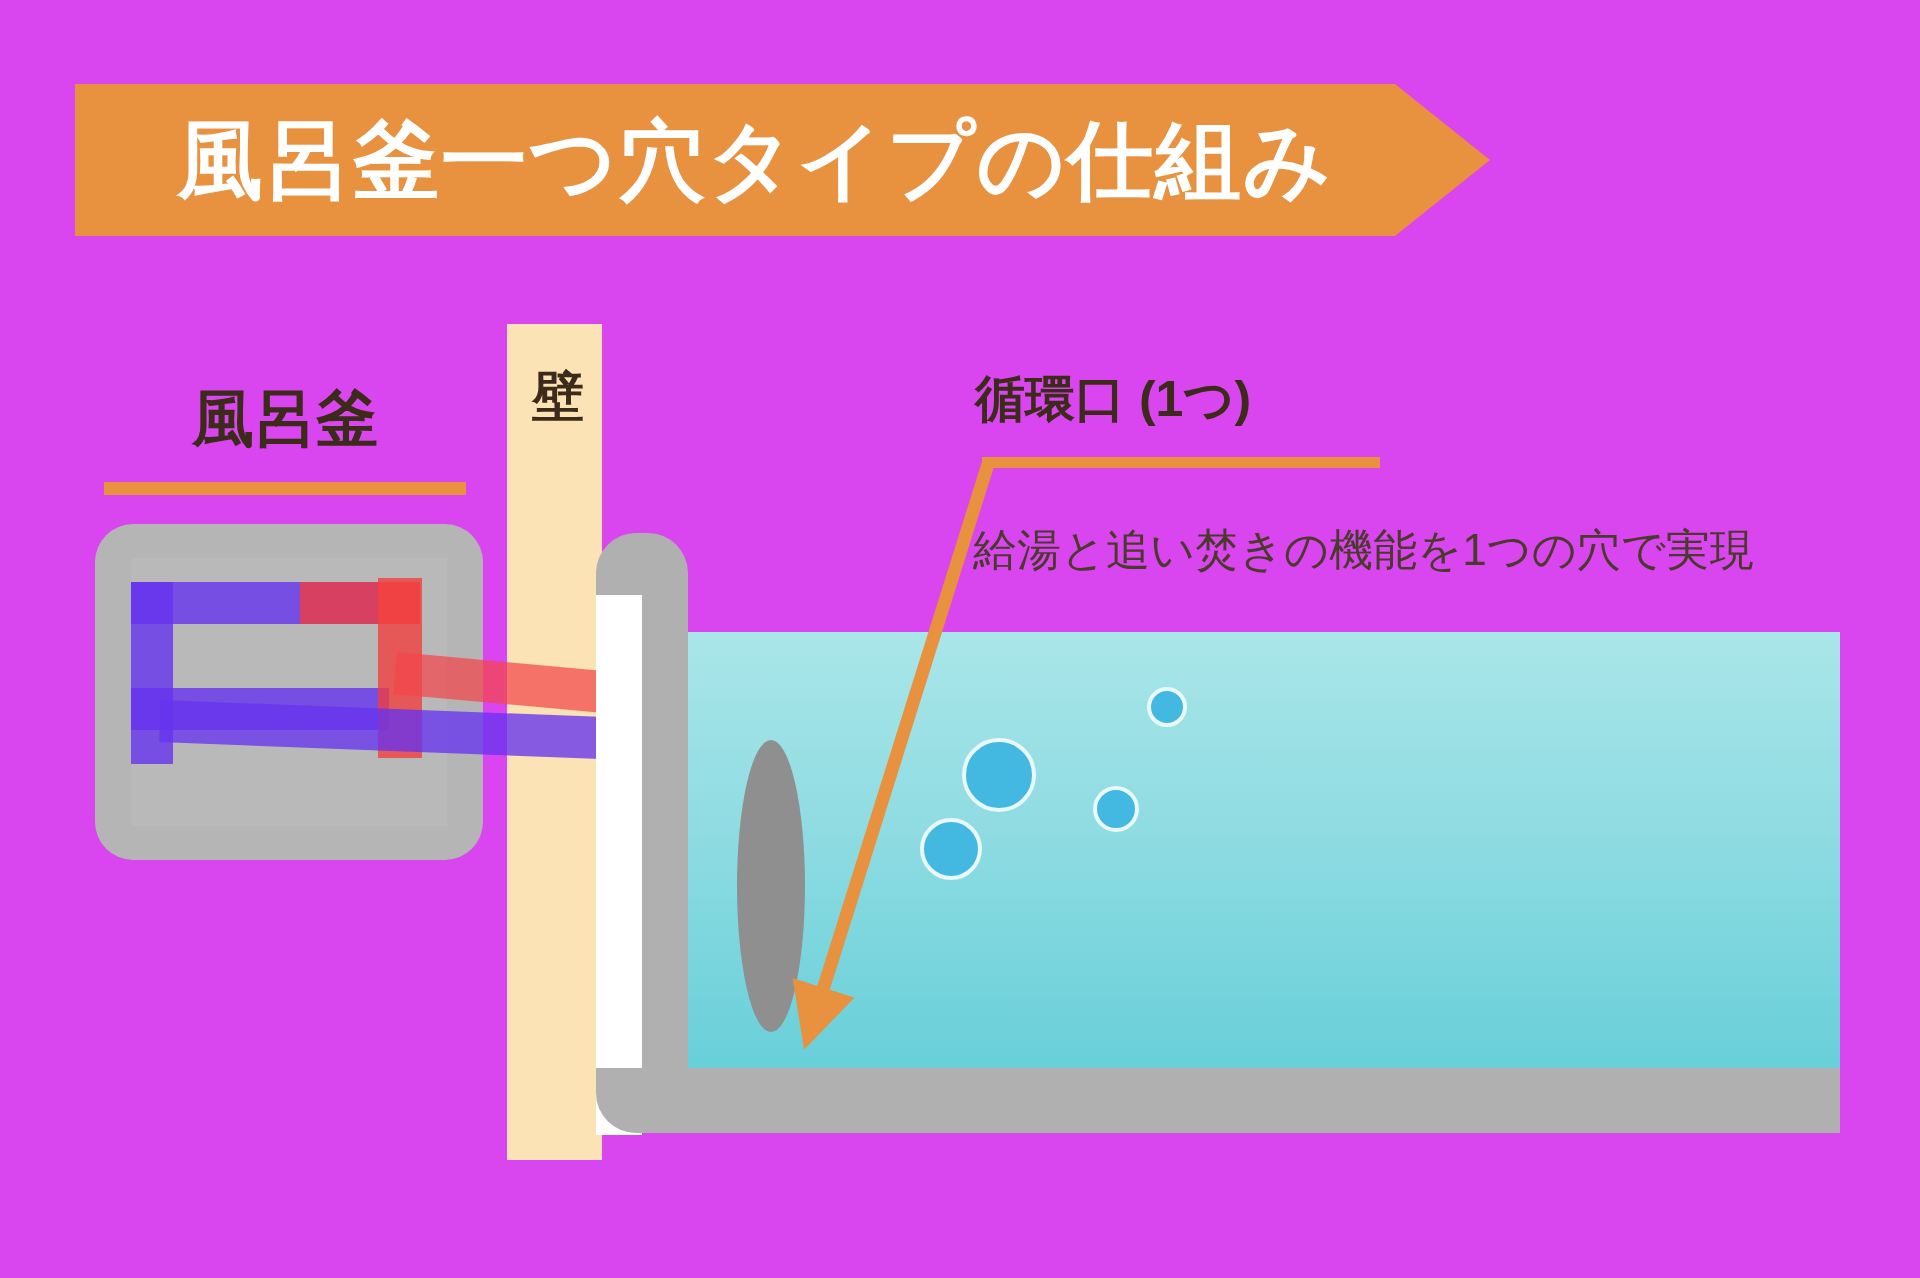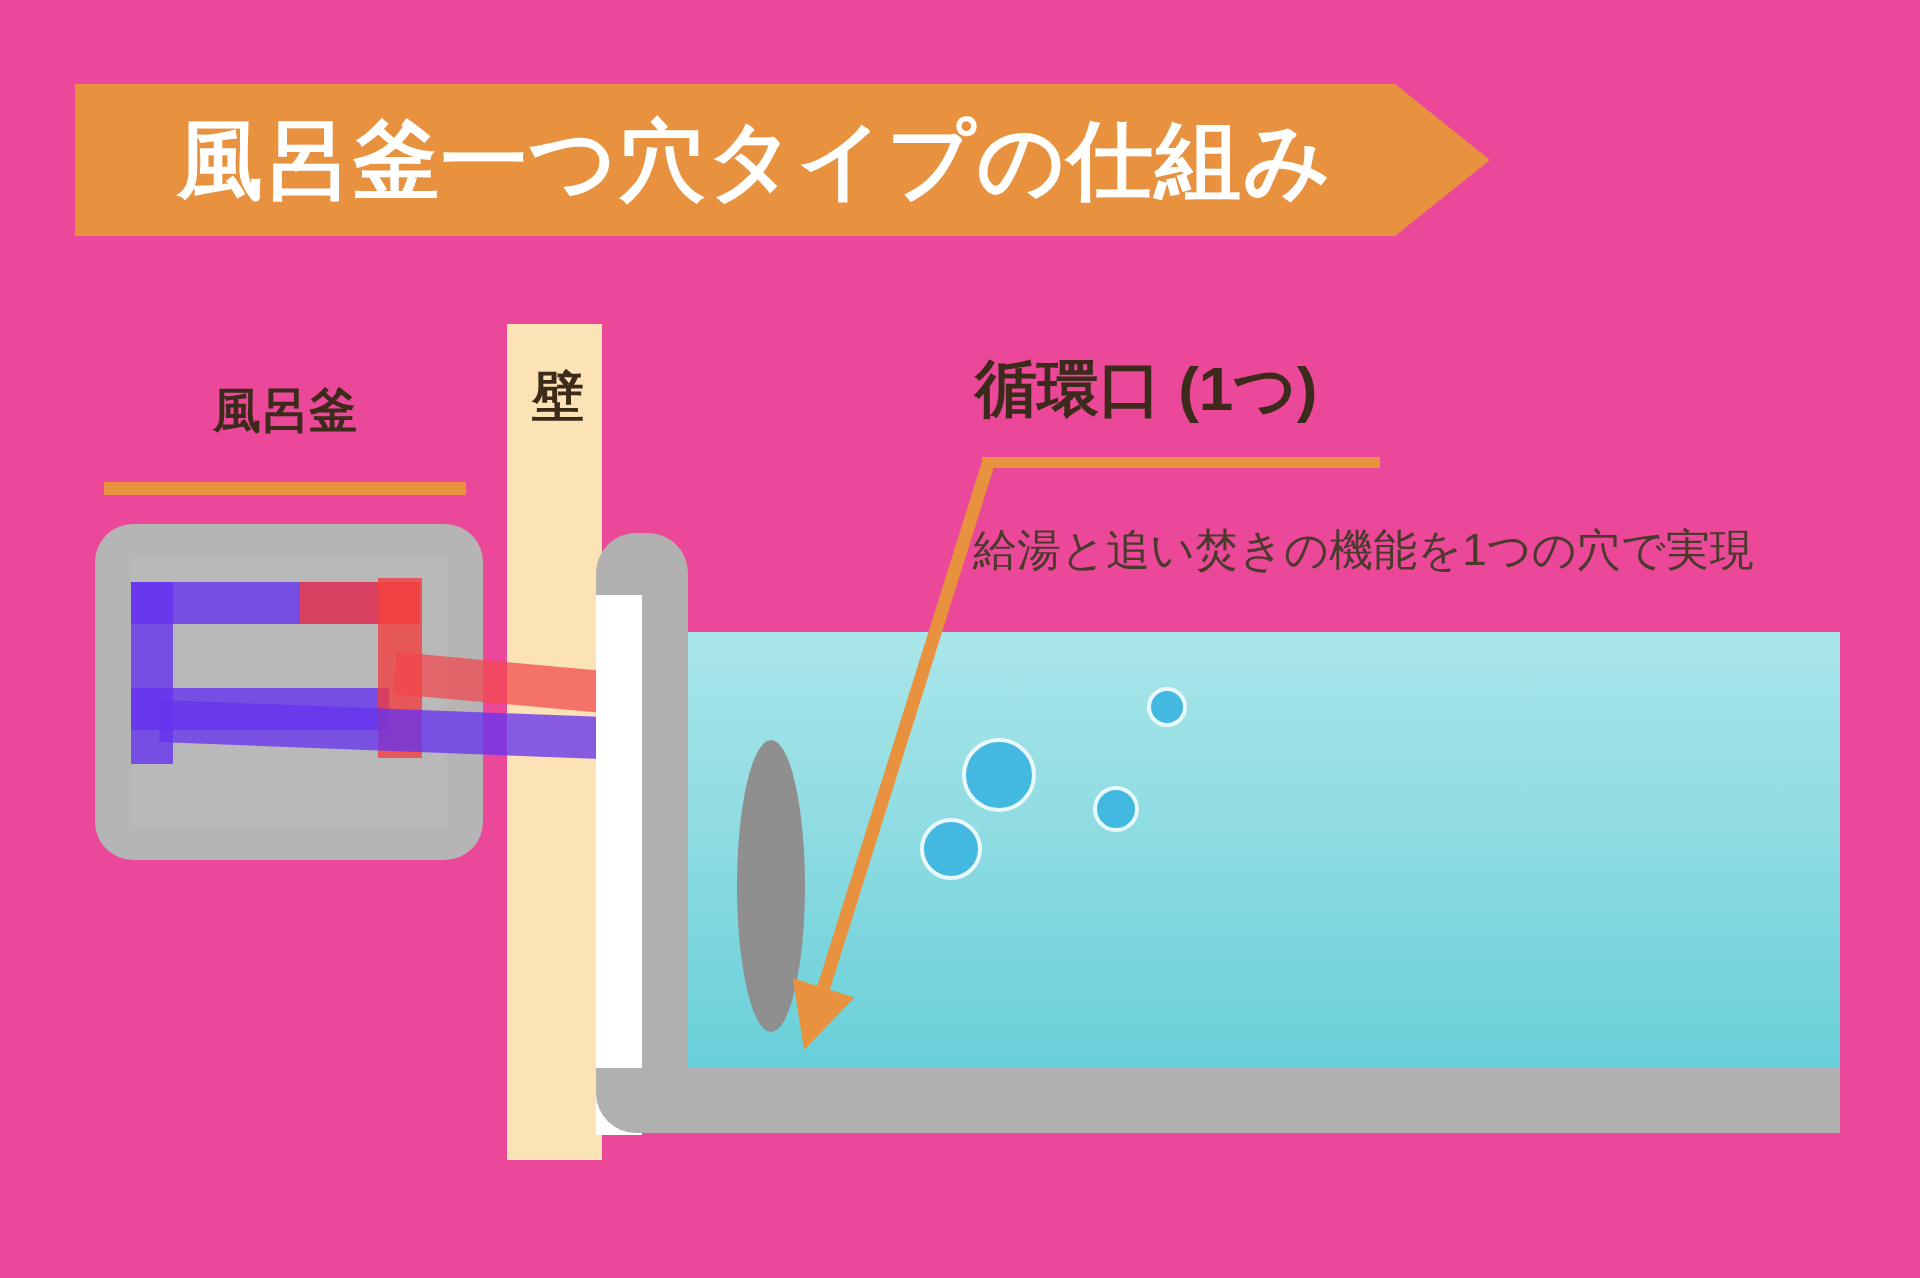--- a/index.html
+++ b/index.html
@@ -8,21 +8,21 @@
     padding: 0;
     background: #ffffff;
   }
   body {
     font-family: "Liberation Sans", "DejaVu Sans", sans-serif;
   }
   #stage {
     position: relative;
     width: 1920px;
     height: 1278px;
-    background: #ec4899;
+    background: #d946ef;
     overflow: hidden;
   }
   
   .banner {
     position: absolute;
     left: 75px;
     top: 84px;
     width: 1415px;
     height: 152px;
   }
@@ -67,21 +67,21 @@
     line-height: 1;
   }
 
   
   .boiler-label {
     position: absolute;
     left: 104px;
     top: 386px;
     width: 362px;
     text-align: center;
-    font-size: 48px;
+    font-size: 62px;
     font-weight: bold;
     color: #3c2a1a;
     line-height: 1.05;
   }
   .boiler-underline {
     position: absolute;
     left: 104px;
     top: 482px;
     width: 362px;
     height: 13px;
@@ -213,22 +213,22 @@
     width: 68px;
     height: 292px;
     background: #8f8f8f;
     border-radius: 50% / 50%;
   }
 
   
   .port-label {
     position: absolute;
     left: 975px;
-    top: 358px;
-    font-size: 62px;
+    top: 374px;
+    font-size: 50px;
     font-weight: bold;
     color: #3c2a1a;
     line-height: 1;
     white-space: nowrap;
   }
   .port-underline {
     position: absolute;
     left: 982px;
     top: 457px;
     width: 398px;

